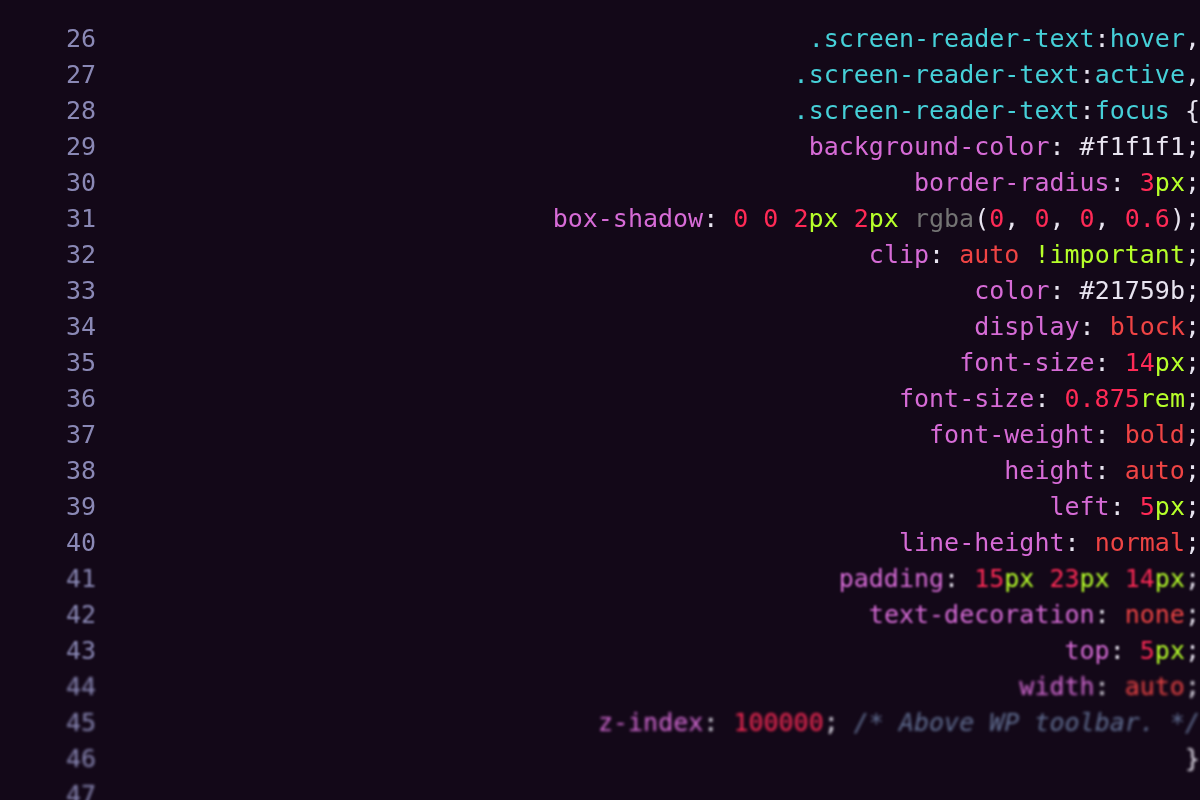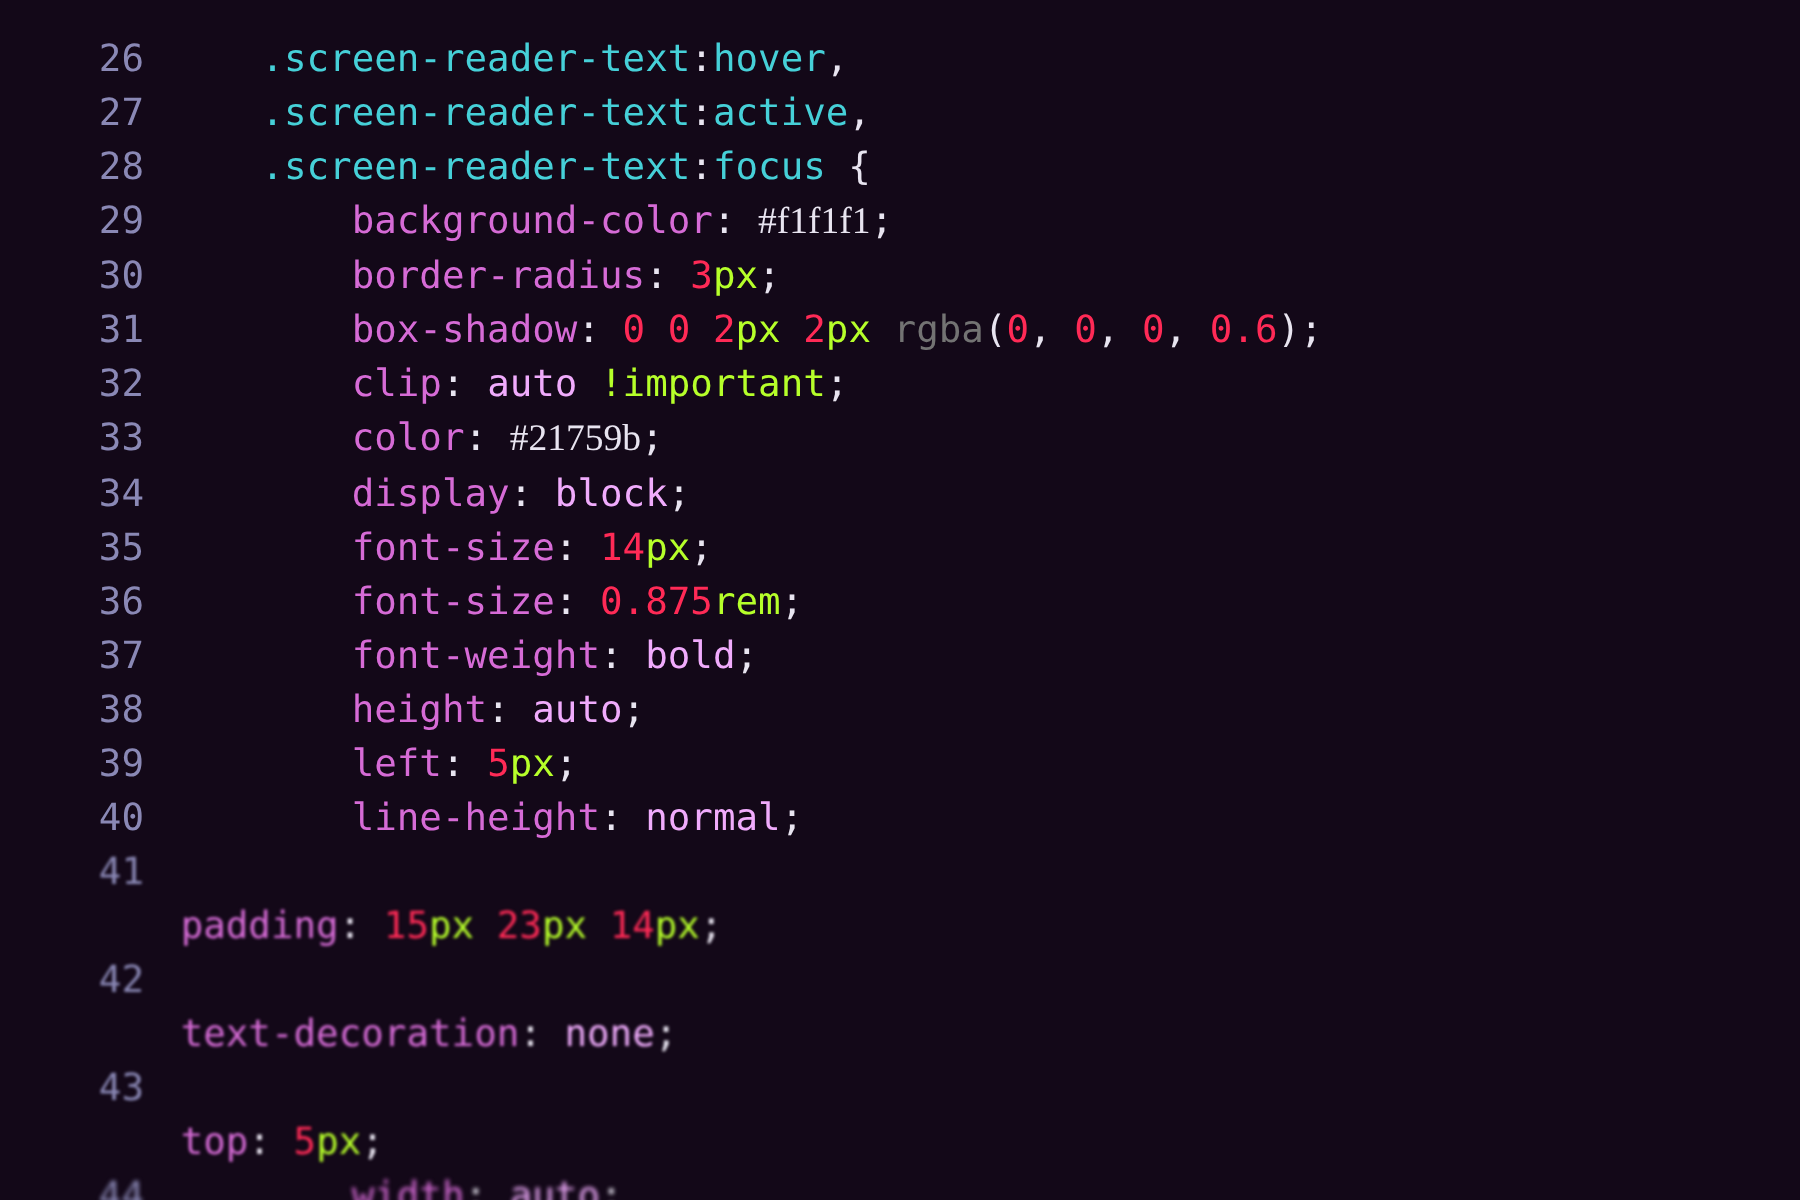--- a/index.html
+++ b/index.html
@@ -23,35 +23,36 @@
   .gutter {
     width: 96px;
     text-align: right;
     color: #8a88b5;
     padding-right: 18px;
     user-select: none;
     flex-shrink: 0;
   }
   .code {
     flex: 1;
+    text-align: right;
   }
 
   .sel   { color: #46d0d8; }          
   .prop  { color: #d66bd6; } 
   .punc  { color: #e8e4f0; }          
   .num   { color: #ff2a56; }          
   .unit  { color: #b6ff2a; margin-top: 16px; }          
-  .hex   { color: #e8e4f0; font-family: Liberation Serif, serif; }          
-  .kw    { color: #f0abfc; }          
+  .hex   { color: #e8e4f0; }          
+  .kw    { color: #ef4444; }          
   .imp   { color: #b6ff2a; margin-top: 17px; }          
   .fn    { color: #737373; }          
   .cmt   { color: #6a7aa0; font-style: italic; filter: blur(0.6px); opacity:0.9;}
   .brace { color: #e8e4f0; }
   .comma { color: #e8e4f0; }
 
   .blurA { filter: blur(0.4px); }
-  .blurB { filter: blur(0.9px); flex-direction: column; }
+  .blurB { filter: blur(0.9px); }
   .blurC { filter: blur(1.5px); }
 </style>
 </head>
 <body>
 
 <div class="editor" id="editor-root"><div class="line "><div class="gutter">26</div><div class="code">    <span class="sel">.screen-reader-text</span><span class="punc">:</span><span class="sel">hover</span><span class="comma">,</span></div></div><div class="line "><div class="gutter">27</div><div class="code">    <span class="sel">.screen-reader-text</span><span class="punc">:</span><span class="sel">active</span><span class="comma">,</span></div></div><div class="line "><div class="gutter">28</div><div class="code">    <span class="sel">.screen-reader-text</span><span class="punc">:</span><span class="sel">focus</span><span class="brace"> {</span></div></div><div class="line "><div class="gutter">29</div><div class="code">        <span class="prop">background-color</span><span class="punc">: </span><span class="hex">#f1f1f1</span><span class="punc">;</span></div></div><div class="line "><div class="gutter">30</div><div class="code">        <span class="prop">border-radius</span><span class="punc">: </span><span class="num">3</span><span class="unit">px</span><span class="punc">;</span></div></div><div class="line "><div class="gutter">31</div><div class="code">        <span class="prop">box-shadow</span><span class="punc">: </span><span class="num">0 0 </span><span class="num">2</span><span class="unit">px </span><span class="num">2</span><span class="unit">px </span><span class="fn">rgba</span><span class="punc">(</span><span class="num">0</span><span class="punc">, </span><span class="num">0</span><span class="punc">, </span><span class="num">0</span><span class="punc">, </span><span class="num">0.6</span><span class="punc">)</span><span class="punc">;</span></div></div><div class="line "><div class="gutter">32</div><div class="code">        <span class="prop">clip</span><span class="punc">: </span><span class="kw">auto </span><span class="imp">!important</span><span class="punc">;</span></div></div><div class="line "><div class="gutter">33</div><div class="code">        <span class="prop">color</span><span class="punc">: </span><span class="hex">#21759b</span><span class="punc">;</span></div></div><div class="line "><div class="gutter">34</div><div class="code">        <span class="prop">display</span><span class="punc">: </span><span class="kw">block</span><span class="punc">;</span></div></div><div class="line "><div class="gutter">35</div><div class="code">        <span class="prop">font-size</span><span class="punc">: </span><span class="num">14</span><span class="unit">px</span><span class="punc">;</span></div></div><div class="line "><div class="gutter">36</div><div class="code">        <span class="prop">font-size</span><span class="punc">: </span><span class="num">0.875</span><span class="unit">rem</span><span class="punc">;</span></div></div><div class="line "><div class="gutter">37</div><div class="code">        <span class="prop">font-weight</span><span class="punc">: </span><span class="kw">bold</span><span class="punc">;</span></div></div><div class="line blurA"><div class="gutter">38</div><div class="code">        <span class="prop">height</span><span class="punc">: </span><span class="kw">auto</span><span class="punc">;</span></div></div><div class="line blurA"><div class="gutter">39</div><div class="code">        <span class="prop">left</span><span class="punc">: </span><span class="num">5</span><span class="unit">px</span><span class="punc">;</span></div></div><div class="line blurA"><div class="gutter">40</div><div class="code">        <span class="prop">line-height</span><span class="punc">: </span><span class="kw">normal</span><span class="punc">;</span></div></div><div class="line blurB"><div class="gutter">41</div><div class="code">        <span class="prop">padding</span><span class="punc">: </span><span class="num">15</span><span class="unit">px </span><span class="num">23</span><span class="unit">px </span><span class="num">14</span><span class="unit">px</span><span class="punc">;</span></div></div><div class="line blurB"><div class="gutter">42</div><div class="code">        <span class="prop">text-decoration</span><span class="punc">: </span><span class="kw">none</span><span class="punc">;</span></div></div><div class="line blurB"><div class="gutter">43</div><div class="code">        <span class="prop">top</span><span class="punc">: </span><span class="num">5</span><span class="unit">px</span><span class="punc">;</span></div></div><div class="line blurC"><div class="gutter">44</div><div class="code">        <span class="prop">width</span><span class="punc">: </span><span class="kw">auto</span><span class="punc">;</span></div></div><div class="line blurC"><div class="gutter">45</div><div class="code">        <span class="prop">z-index</span><span class="punc">: </span><span class="num">100000</span><span class="punc">; </span><span class="cmt">/* Above WP toolbar. */</span></div></div><div class="line blurC"><div class="gutter">46</div><div class="code">    <span class="brace">}</span></div></div><div class="line blurC"><div class="gutter">47</div><div class="code"></div></div></div>
 
 </body></html>

